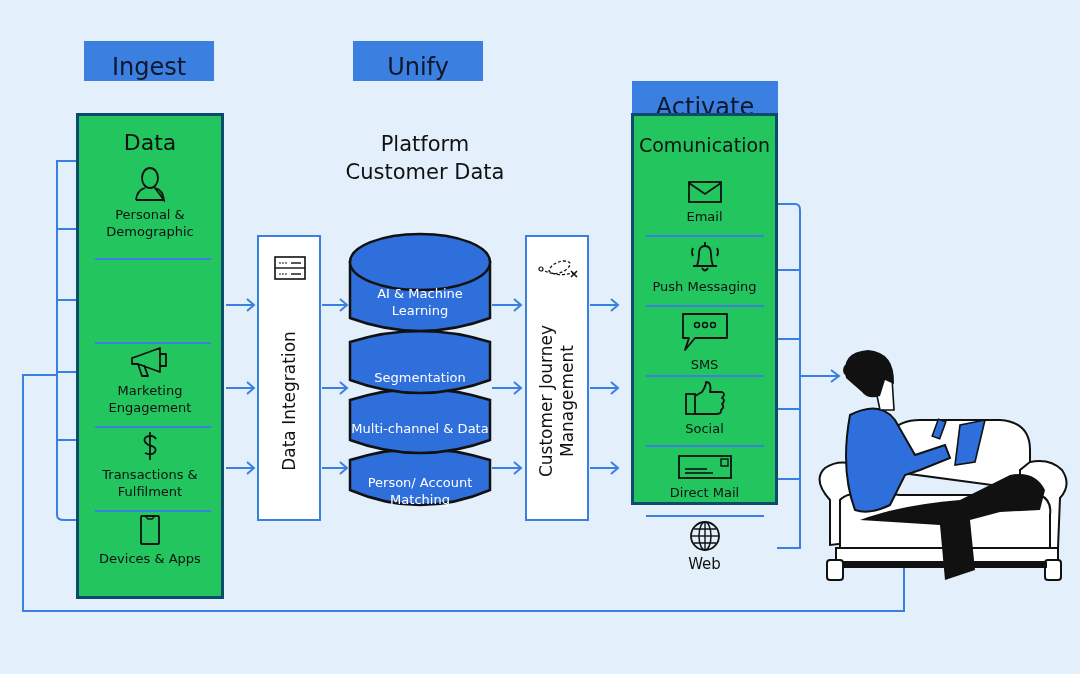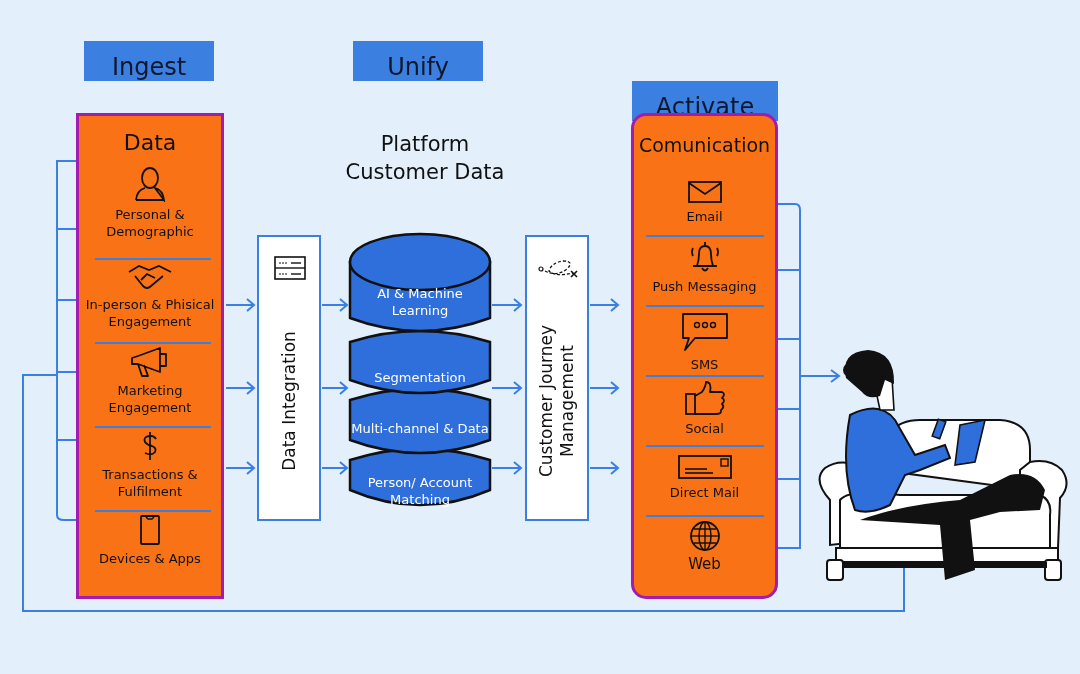--- a/index.html
+++ b/index.html
@@ -1,20 +1,20 @@
 <!DOCTYPE html>
 <html><head>
 <meta charset="utf-8">
 <style>
   html, body { margin:0; padding:0; }
   body { width:1080px; height:674px; background:#e3f0fb; position:relative; overflow:hidden;
          font-family:"DejaVu Sans", sans-serif; color:#111; }
   .stage-banner { position:absolute; height:40px; background:#3b7fe0; color:#0f172a; font-size:24px;
                   display:flex; align-items:flex-end; justify-content:center; }
-  .col { position:absolute; background:#f97316; border:3px solid #a21caf; box-sizing:border-box; }
+  .col { position:absolute; background:#22c55e; border:3px solid #0c4a6e; box-sizing:border-box; }
   .col-title { position:absolute; left:0; right:0; text-align:center; font-size:22px; }
   .item { position:absolute; left:0; right:0; text-align:center; font-size:13px; line-height:17px; }
   .item svg { display:block; margin:0 auto 4px auto; }
   .sep { position:absolute; height:2px; background:#3b7fe0; }
   .vbox { position:absolute; background:#fff; border:2px solid #3b7fe0; box-sizing:border-box; }
   .vtext { position:absolute; left:50%; top:58%; transform:translate(-50%,-50%) rotate(-90deg);
            white-space:nowrap; font-size:17px; text-align:center; line-height:21px; }
   .subtitle { position:absolute; font-size:21px; text-align:center; line-height:28px; }
   .db-label { position:absolute; left:350px; width:140px; color:#fff; text-align:center; font-size:13px; line-height:17px; }
   svg.overlay { position:absolute; left:0; top:0; }
@@ -84,26 +84,20 @@
 
   <div class="item" style="top:50px;">
     <svg width="34" height="36" viewBox="0 0 34 36">
         <ellipse cx="17" cy="12" rx="8" ry="10" fill="none" stroke="#111" stroke-width="1.8"></ellipse>
         <path d="M3 34 Q4 24 12 22 M22 22 Q30 24 31 34 Z M3 34 H31" fill="none" stroke="#111" stroke-width="1.8"></path>
       </svg>
     <span>Personal &amp; Demographic</span>
   </div>
   <div class="sep" style="left:16px;width:116px;top:142px;"></div>
 
-  <div class="item" style="top:148px;">
-    <svg width="46" height="28" viewBox="0 0 46 28">
-        <path d="M2 8 L12 2 L22 6 L32 2 L44 8 M8 12 L16 22 Q20 26 24 22 L36 12 M14 16 L20 10 L28 14" fill="none" stroke="#111" stroke-width="1.8"></path>
-      </svg>
-    <span>In-person &amp; Phisical Engagement</span>
-  </div>
   <div class="sep" style="left:16px;width:116px;top:226px;"></div>
 
   <div class="item" style="top:230px;">
     <svg width="44" height="32" viewBox="0 0 44 32">
         <path d="M4 12 L10 10 L32 2 L32 26 L10 18 L4 18 Z M10 18 L14 30 L20 30 L16 19 M32 8 L38 8 L38 20 L32 20" fill="none" stroke="#111" stroke-width="1.8" stroke-linejoin="round"></path>
       </svg>
     <span>Marketing Engagement</span>
   </div>
   <div class="sep" style="left:16px;width:116px;top:310px;"></div>
 
@@ -160,21 +154,21 @@
     <circle cx="4" cy="12" r="2" fill="none" stroke="#111" stroke-width="1.2"></circle>
     <path d="M8 14 Q20 20 30 12 Q38 4 26 4 Q14 6 12 14 Q18 20 36 16" fill="none" stroke="#111" stroke-width="1.3" stroke-dasharray="3 2"></path>
     <path d="M34 14 L40 20 M40 14 L34 20" stroke="#111" stroke-width="1.6"></path>
   </svg>
   <div class="vtext">
     <div>Customer Journey</div>
     <div>Management</div>
   </div>
 </div>
 
-<div class="col" style="left:631px;top:113px;width:147px;height:486px;border-radius:15px;">
+<div class="col" style="left:631px;top:113px;width:147px;height:392px;">
   <div class="col-title" style="top:18px;font-size:19px;">Comunication</div>
 
   <div class="item" style="top:64px;">
     <svg width="36" height="24" viewBox="0 0 36 24">
         <rect x="2" y="2" width="32" height="20" fill="none" stroke="#111" stroke-width="1.8"></rect>
         <path d="M2 3 L18 14 L34 3" fill="none" stroke="#111" stroke-width="1.8"></path>
       </svg>
     <span>Email</span>
   </div>
   <div class="sep" style="left:12px;width:118px;top:119px;"></div>

